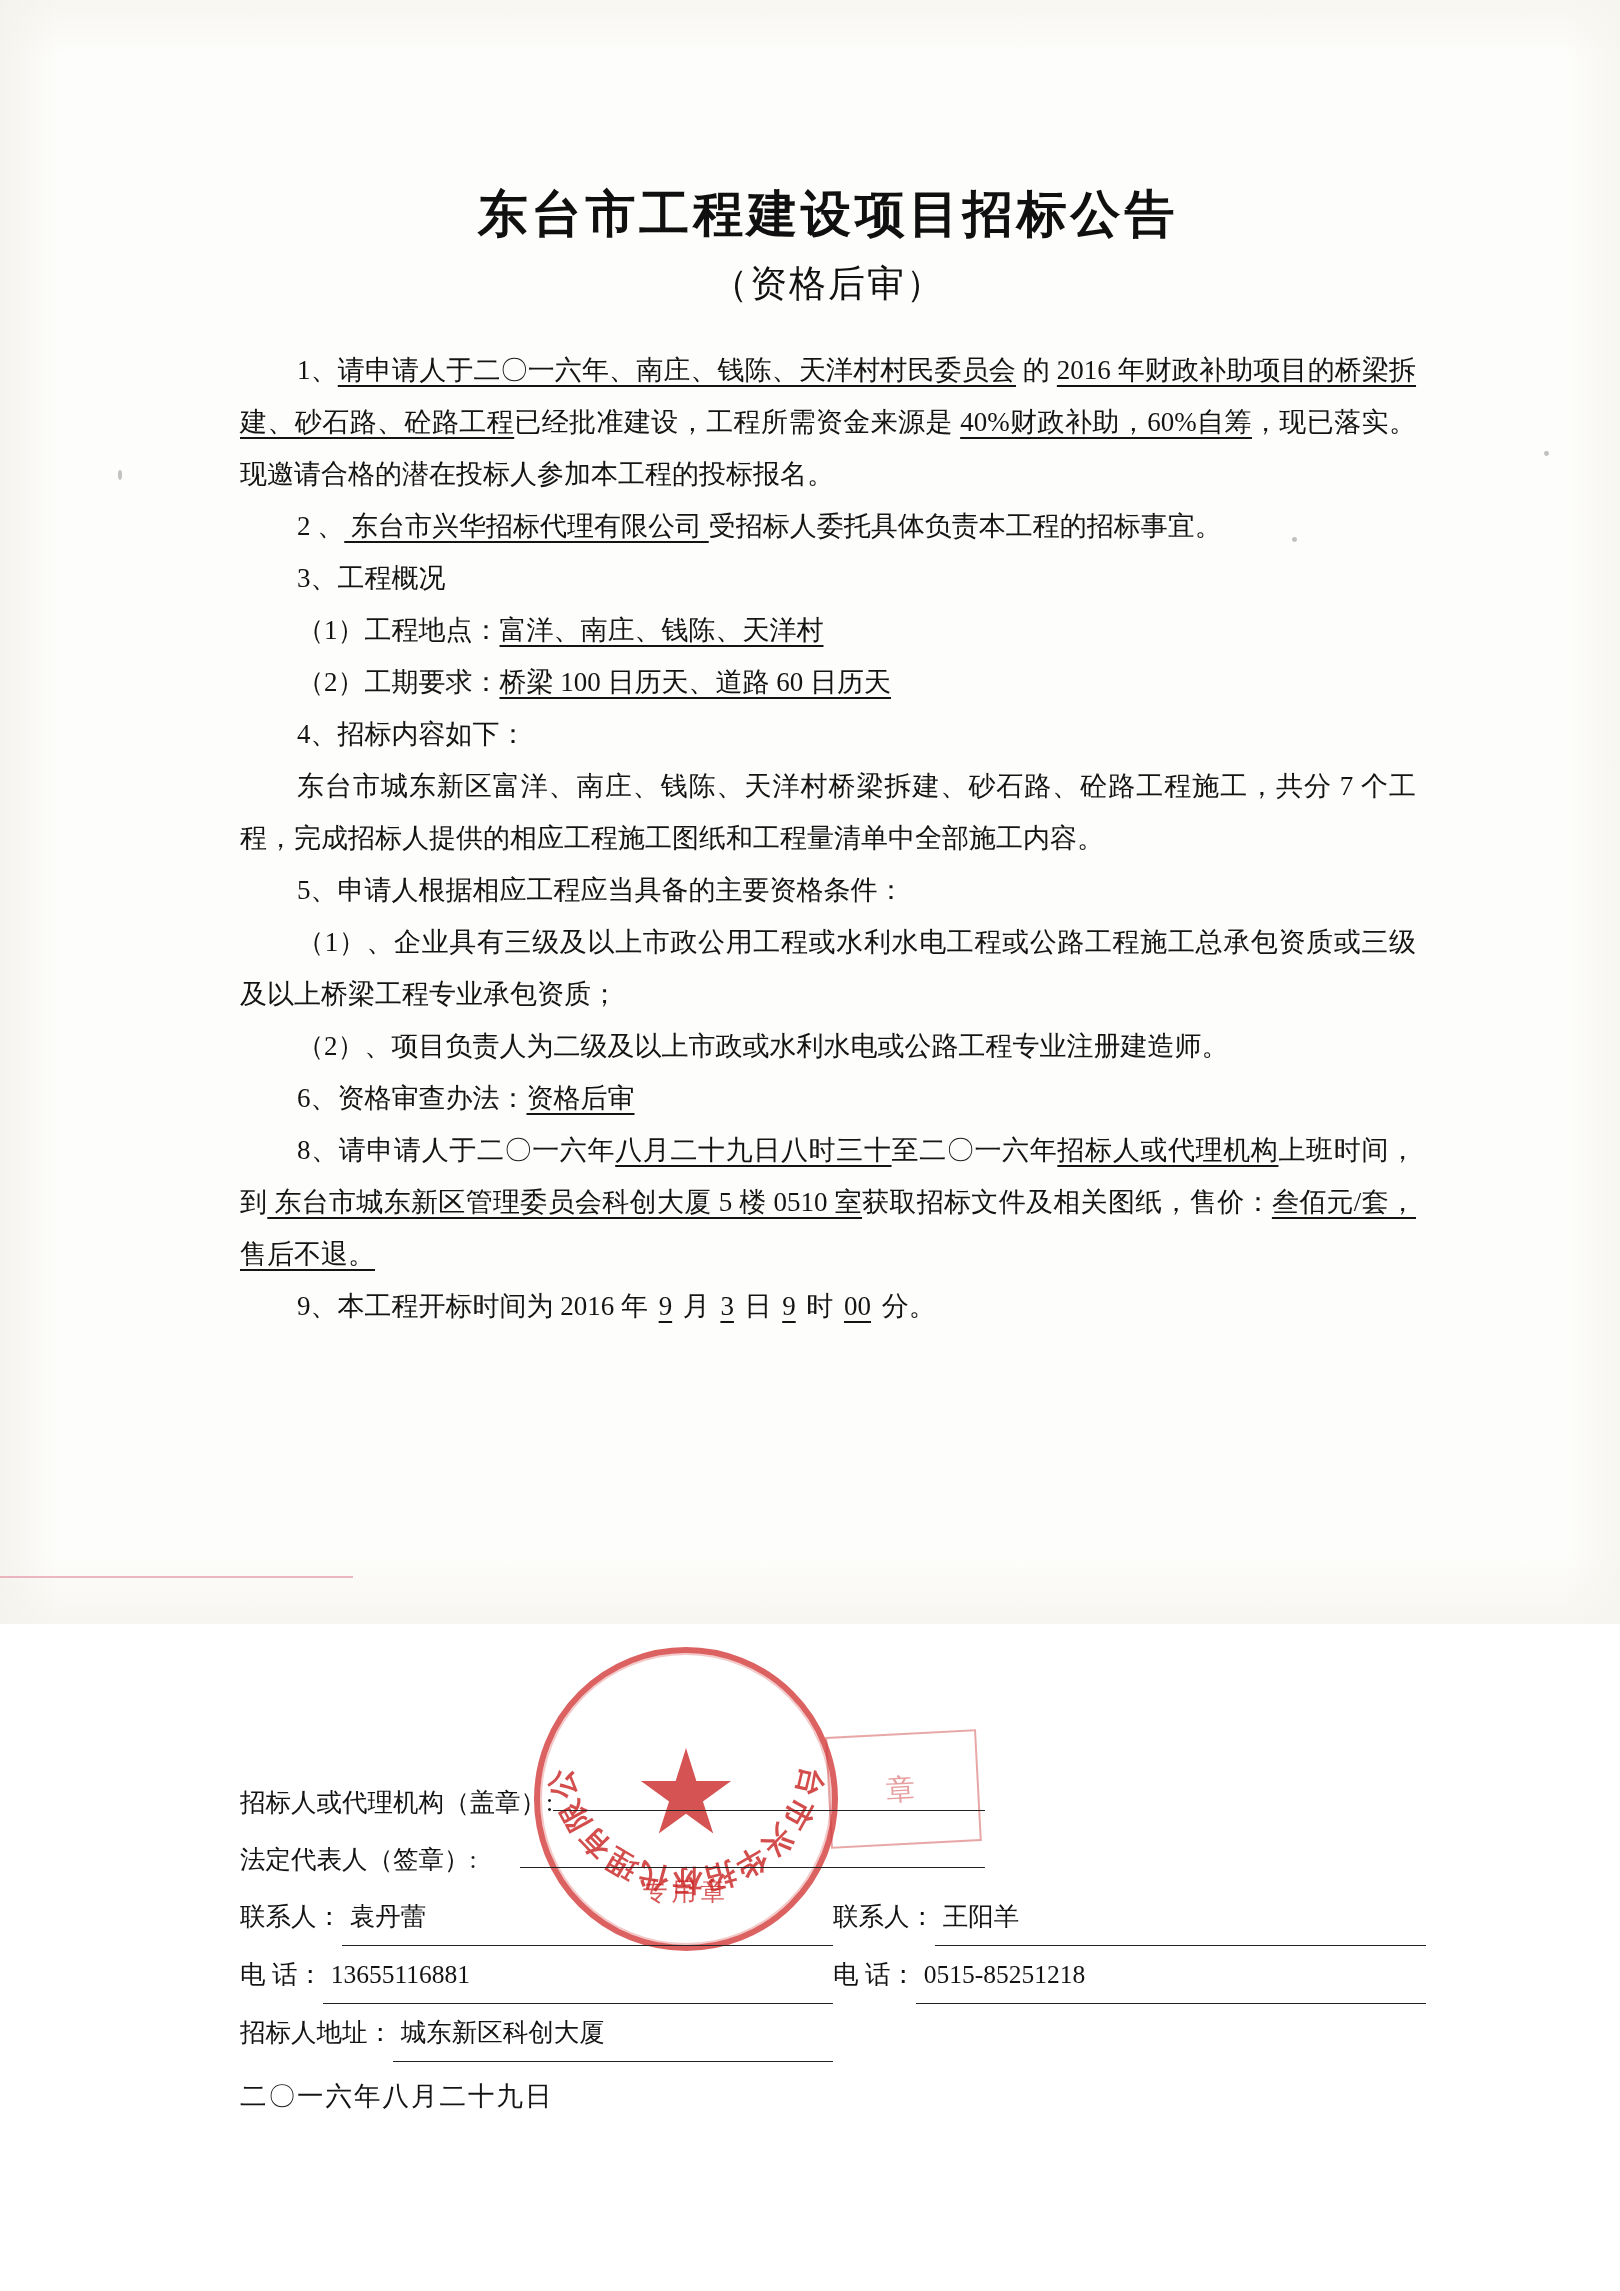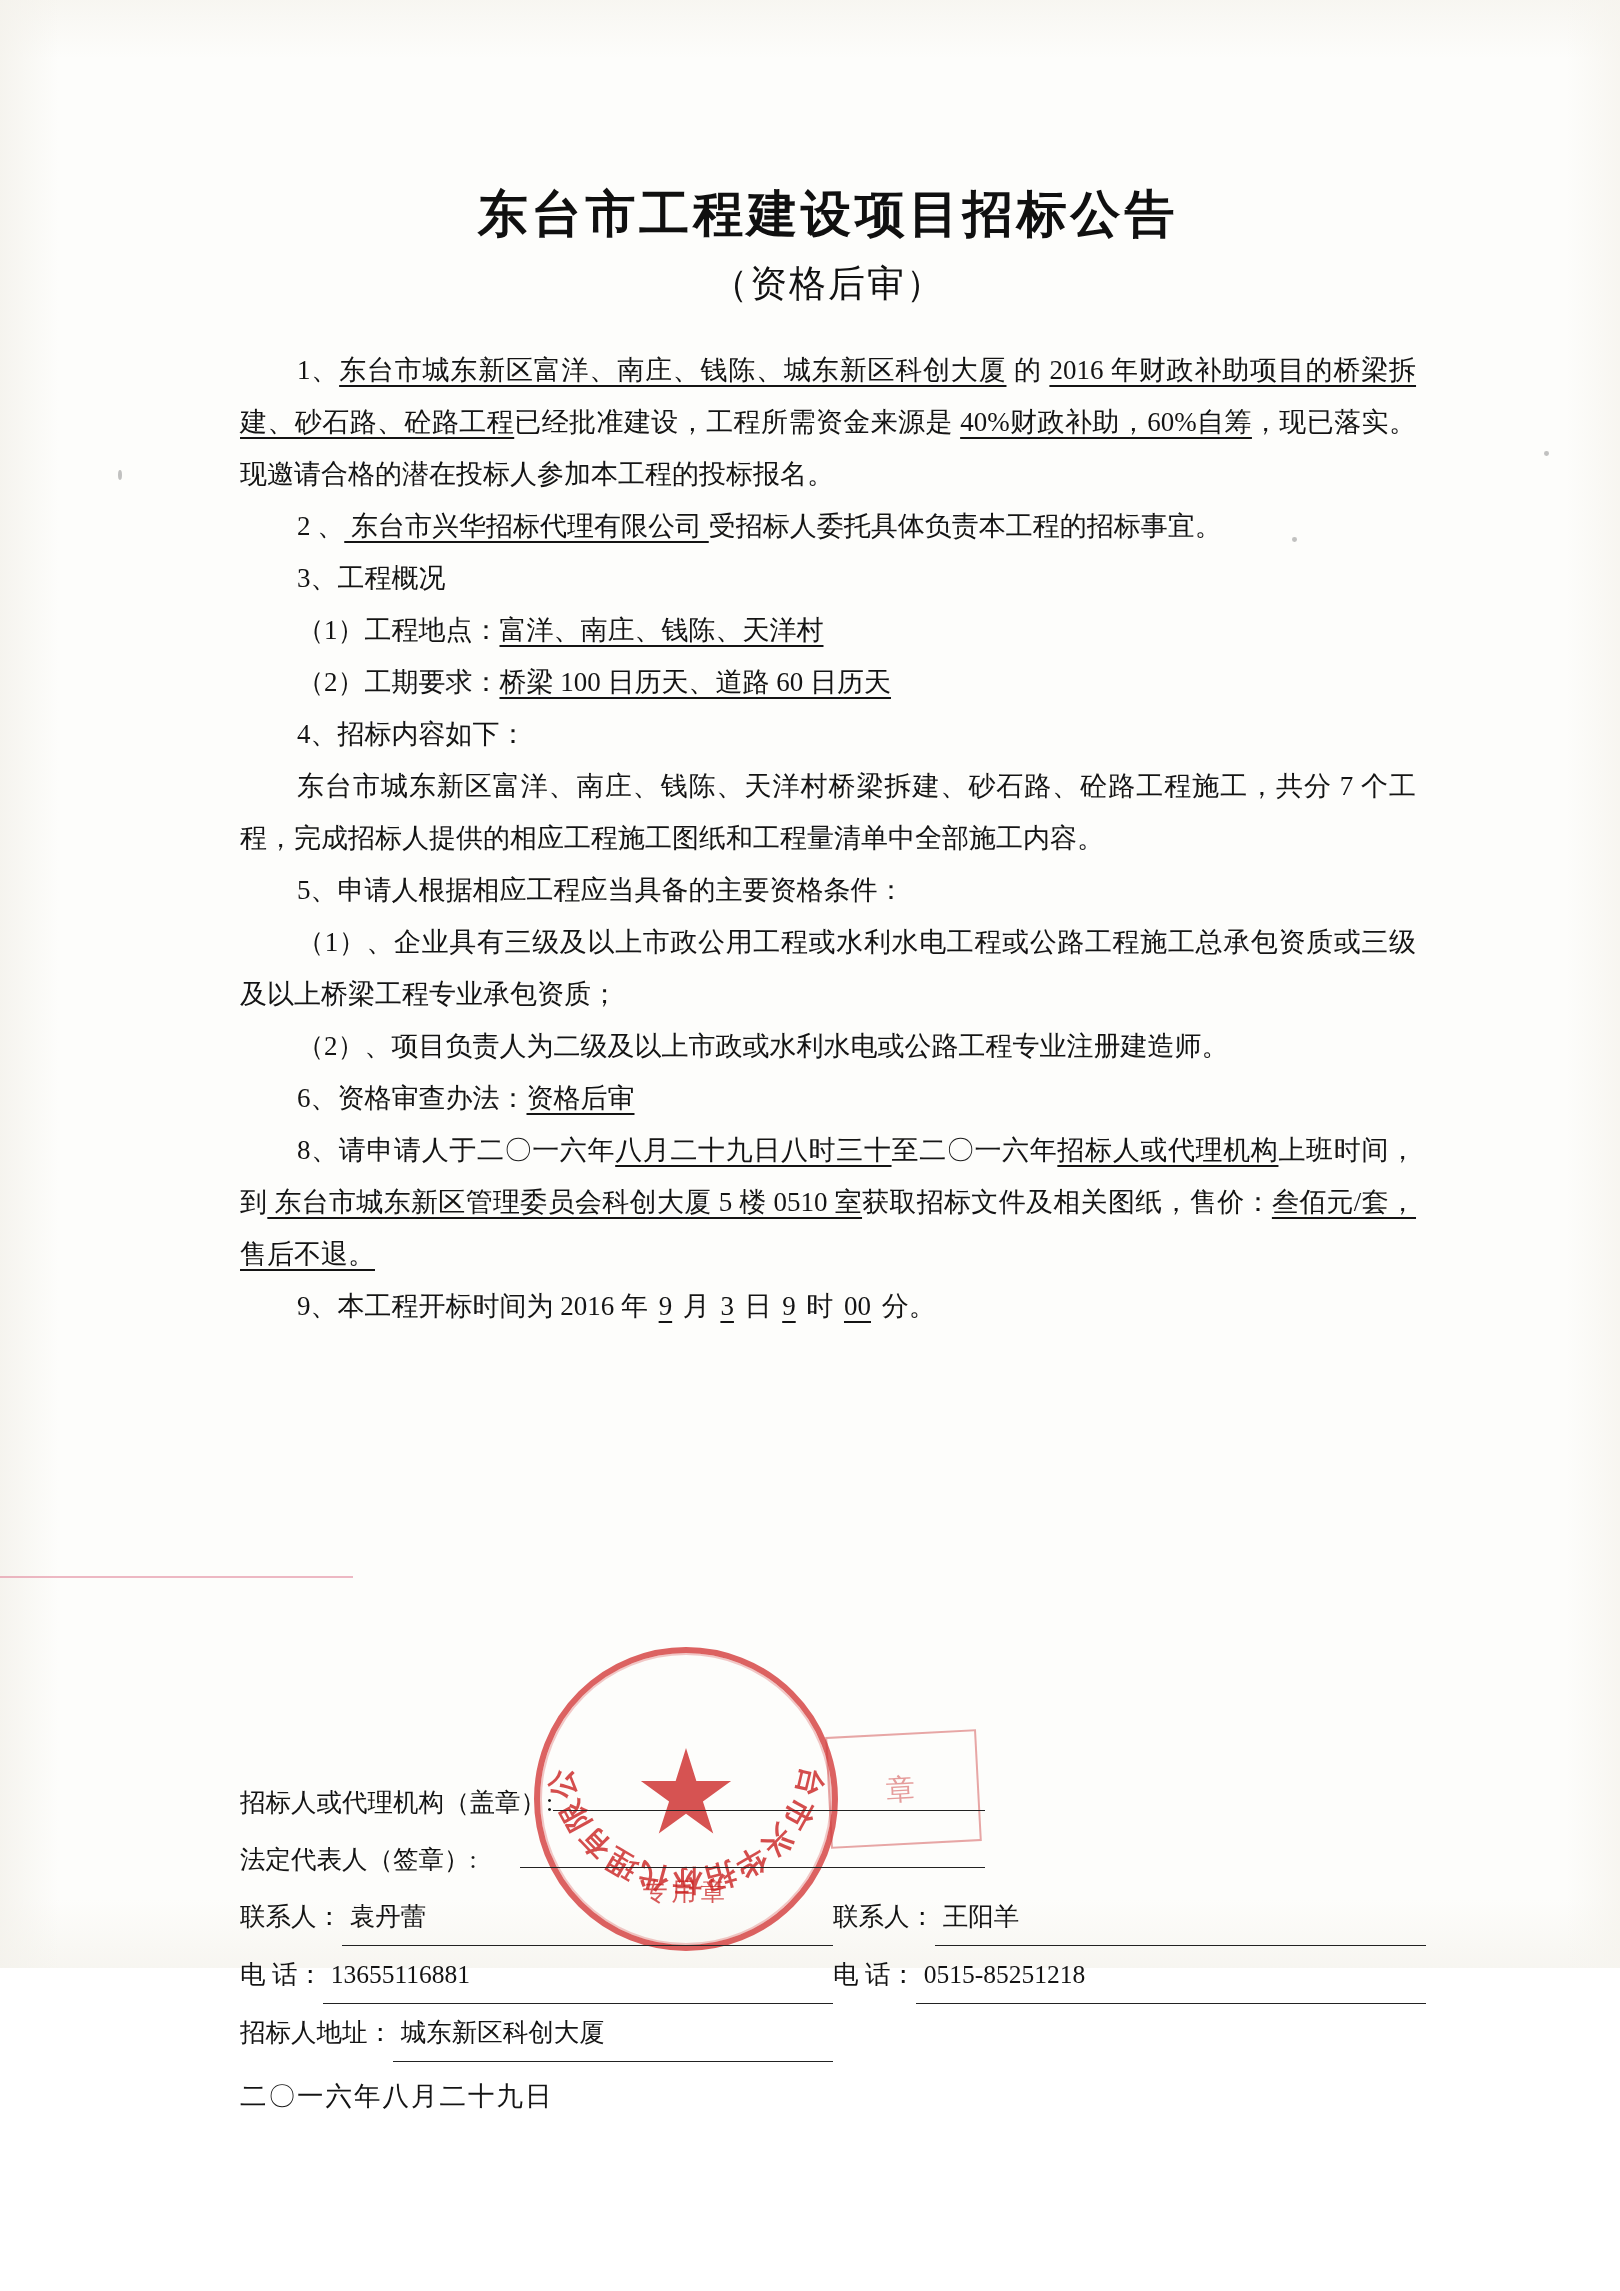--- a/index.html
+++ b/index.html
@@ -12,21 +12,21 @@
     height: 2292px;
     position: relative;
     font-family: "Liberation Serif", "DejaVu Serif", serif;
     color: #1a1a1a;
     overflow: hidden;
   }
   .page {
     position: absolute;
     left: 0; top: 0;
     width: 1620px;
-    height: 1968px;
+    height: 1624px;
     background: #fdfdfb;
   }
   
   .scan-tint {
     position: absolute;
     inset: 0;
     background:
       linear-gradient(90deg, rgba(244,242,236,0.85) 0px, rgba(255,255,255,0) 59px),
       linear-gradient(270deg, rgba(246,244,238,0.8) 0px, rgba(255,255,255,0) 54px),
       linear-gradient(180deg, rgba(245,243,237,0.7) 0px, rgba(255,255,255,0) 59px),
@@ -208,21 +208,21 @@
   <div class="scan-tint"></div>
 
   <div class="content">
 
     <div class="doc-title">东台市工程建设项目招标公告</div>
     <div class="doc-subtitle">（资格后审）</div>
 
     <div class="body-text">
 
       <p class="para indent2">
-        <span>1、</span><span class="u">东台市城东新区富洋、南庄、钱陈、城东新区科创大厦</span><span> 的 </span><span class="u">2016 年财政补助项目的桥梁拆建、砂石路、砼路工程</span><span>已经批准建设，工程所需资金来源是 </span><span class="u">40%财政补助，60%自筹</span><span>，现已落实。现邀请合格的潜在投标人参加本工程的投标报名。</span>
+        <span>1、</span><span class="u">请申请人于二〇一六年、南庄、钱陈、天洋村村民委员会</span><span> 的 </span><span class="u">2016 年财政补助项目的桥梁拆建、砂石路、砼路工程</span><span>已经批准建设，工程所需资金来源是 </span><span class="u">40%财政补助，60%自筹</span><span>，现已落实。现邀请合格的潜在投标人参加本工程的投标报名。</span>
       </p>
 
       <p class="para indent2">
         <span>2 、</span><span class="u"> 东台市兴华招标代理有限公司 </span><span>受招标人委托具体负责本工程的招标事宜。</span>
       </p>
 
       <p class="para indent2">3、工程概况</p>
 
       <p class="para indent2">
         <span>（1）工程地点：</span><span class="u">富洋、南庄、钱陈、天洋村</span>

